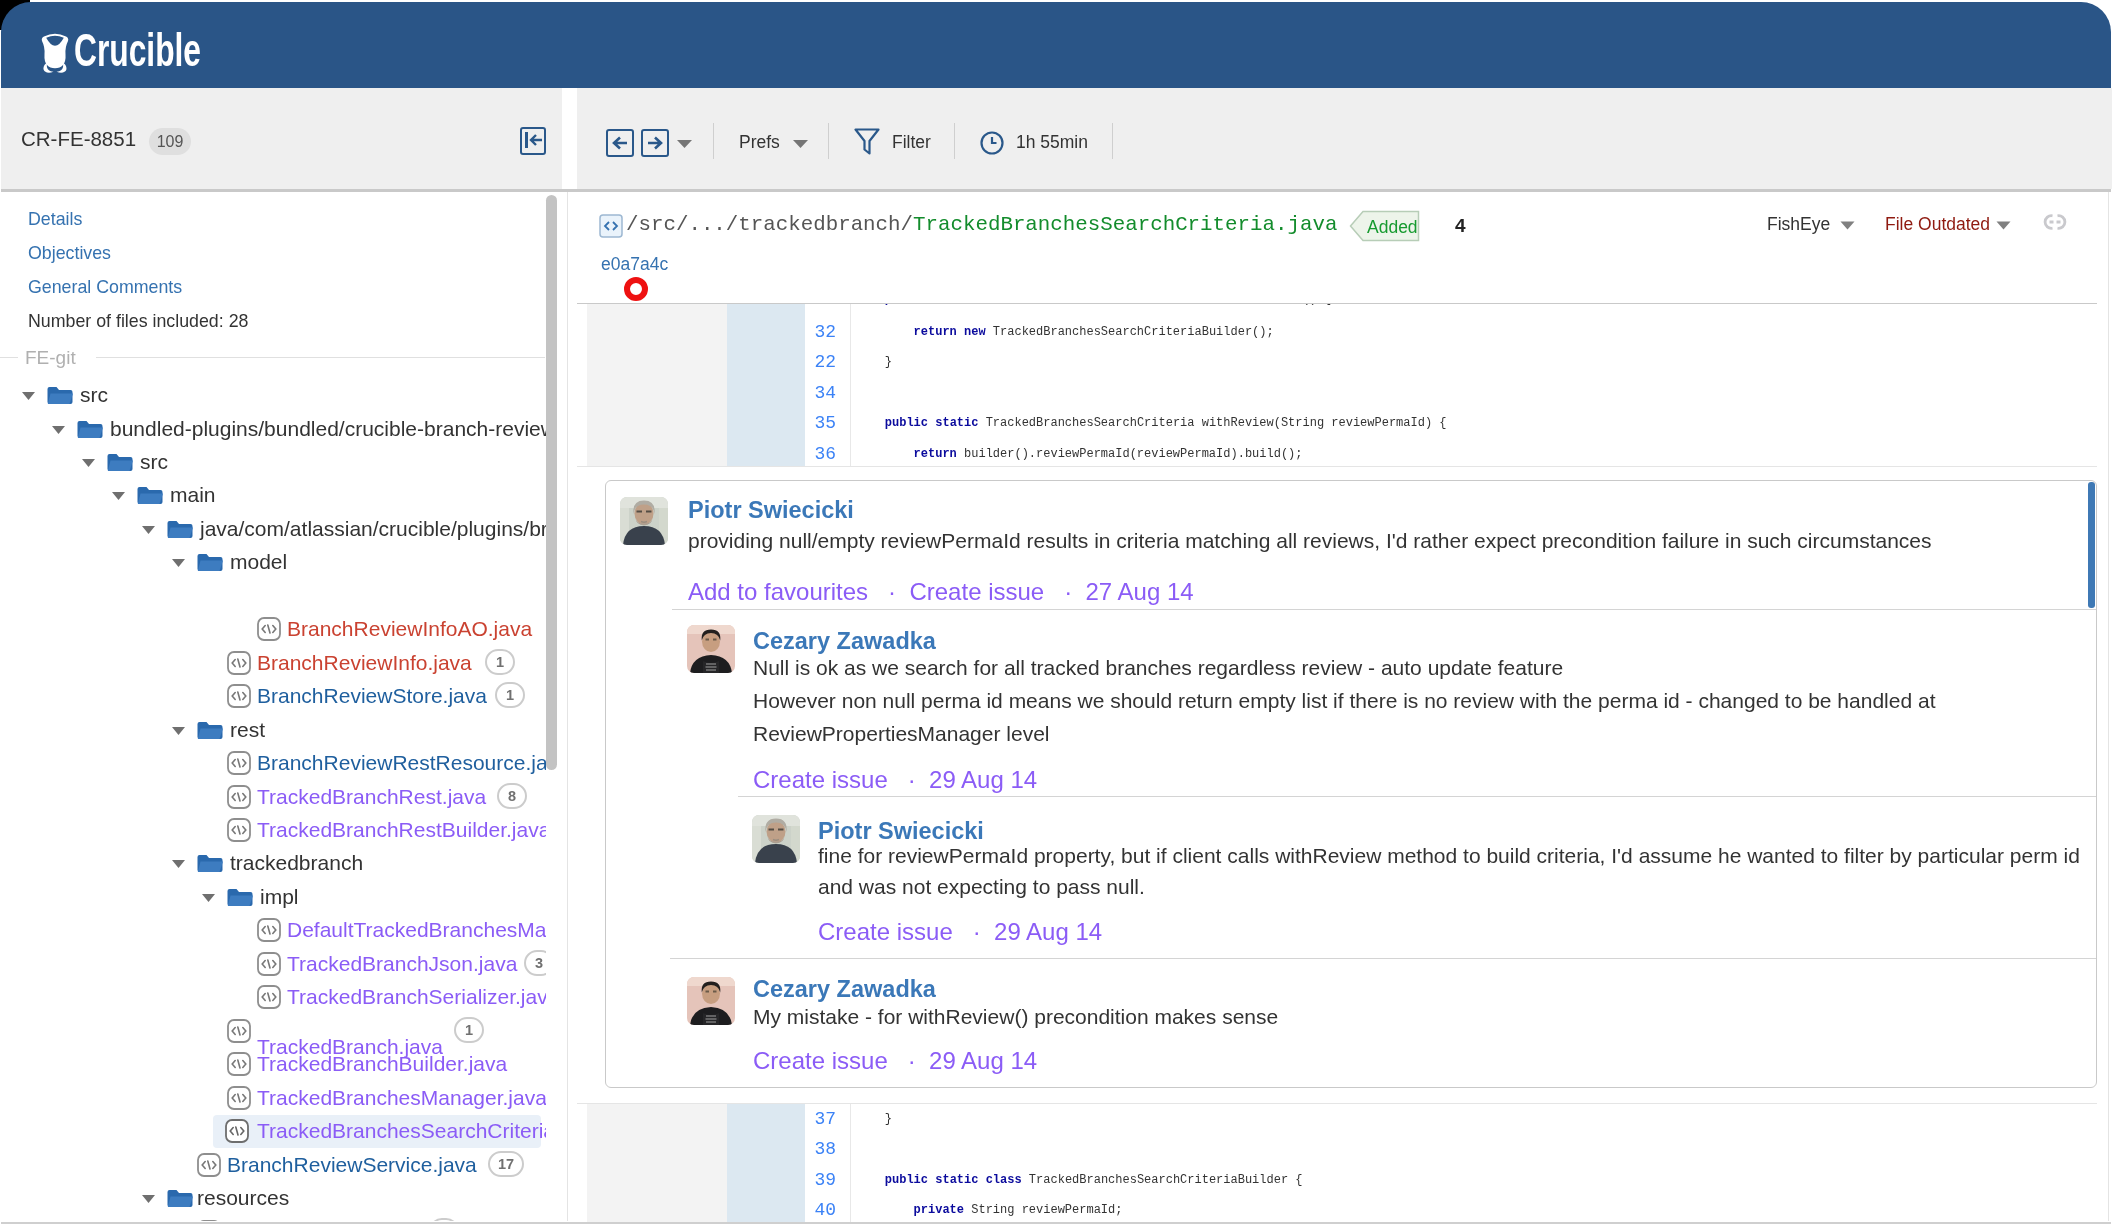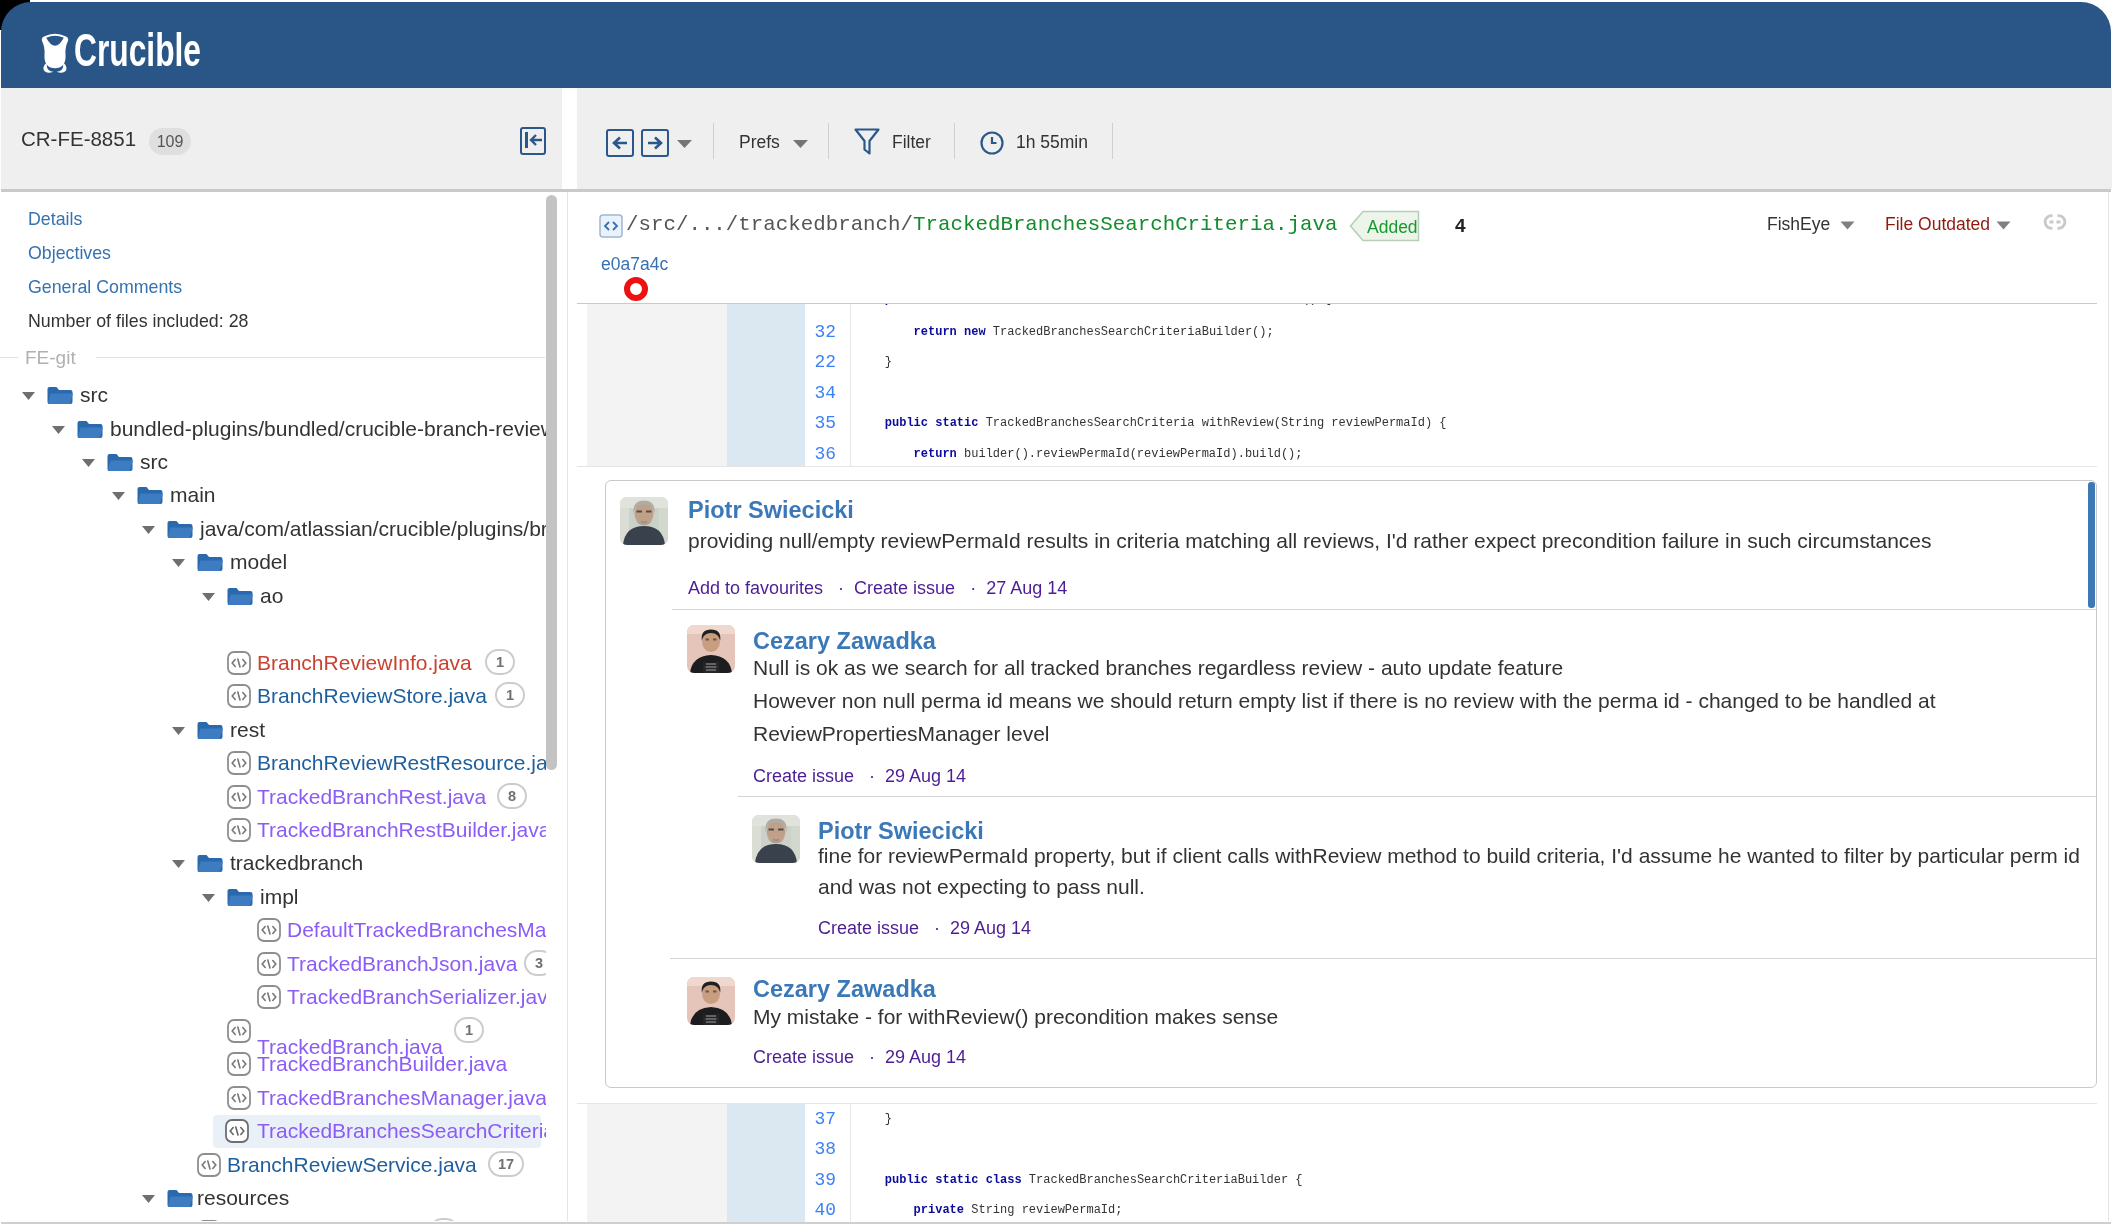--- a/index.html
+++ b/index.html
@@ -20,21 +20,21 @@
 .grn { color:#8b5cf6; }
 .red { color:#ca4231; }
 .blu { color:#1f5f9e; }
 .badge { position:absolute; height:26px; min-width:30px; padding:0 8px; border:2px solid #ccc; border-radius:14px; background:#fff; color:#707070; font-weight:bold; font-size:14.5px; line-height:22px; text-align:center; }
 .mono { font-family:"Liberation Mono", monospace; }
 .kw { color:#0b0b9d; font-weight:bold; }
 .num { position:absolute; width:50px; text-align:right; color:#3b82f6; font-family:"Liberation Mono", monospace; font-size:17.95px; line-height:30.4px; }
 .codeline { position:absolute; left:856px; font-family:"Liberation Mono", monospace; font-size:12px; line-height:30.4px; color:#333; white-space:pre;text-align:center; }
 .cname { font-weight:bold; font-size:23.5px; color:#3b78b8; }
 .cbody { font-size:21px; color:#333; line-height:33px; }
-.cmeta { font-size:18px; color:#4c1d95; }
+.cmeta { font-size:24px; color:#8b5cf6; }
 .hsep { position:absolute; height:1px; background:#d4d4d4; }
 </style>
 </head>
 <body>
 <div id="page">
   <div class="abs" id="blackcorner"></div>
   <div class="abs" id="header"></div>
   <div class="abs" id="tbL"></div>
   <div class="abs" id="tbR"></div>
   <div class="abs" id="tbborder"></div>
@@ -127,28 +127,25 @@
       </div>
     <div class="abs trow" style="top:353.3px;">
         <svg class="abs" style="left:172px; top:14px;" width="13" height="8">
           <use href="#tri"></use>
         </svg>
         <svg class="abs" style="left:197px; top:7px;" width="26" height="20">
           <use href="#folder"></use>
         </svg>
         <span class="abs tree-label" style="left:230px;">model</span>
       </div>
-    <div class="abs trow" style="top:386.8px;">
-        <svg class="abs" style="left:202px; top:14px;" width="13" height="8">
-          <use href="#tri"></use>
-        </svg>
-        <svg class="abs" style="left:227px; top:7px;" width="26" height="20">
-          <use href="#folder"></use>
-        </svg>
-        <span class="abs tree-label" style="left:260px;">ao</span>
+    <div class="abs trow" style="top:420.2px;">
+        <svg class="abs" style="left:257px; top:5px;" width="24" height="24">
+          <use href="#ficon"></use>
+        </svg>
+        <span class="abs tree-label red" style="left:287px;">BranchReviewInfoAO.java</span>
       </div>
     <div class="abs trow" style="top:453.7px;">
         <svg class="abs" style="left:227px; top:5px;" width="24" height="24">
           <use href="#ficon"></use>
         </svg>
         <span class="abs tree-label red" style="left:257px;">BranchReviewInfo.java</span>
         <span class="badge" style="left:485px; top:3px;">1</span>
       </div>
     <div class="abs trow" style="top:487.1px;">
         <svg class="abs" style="left:227px; top:5px;" width="24" height="24">

